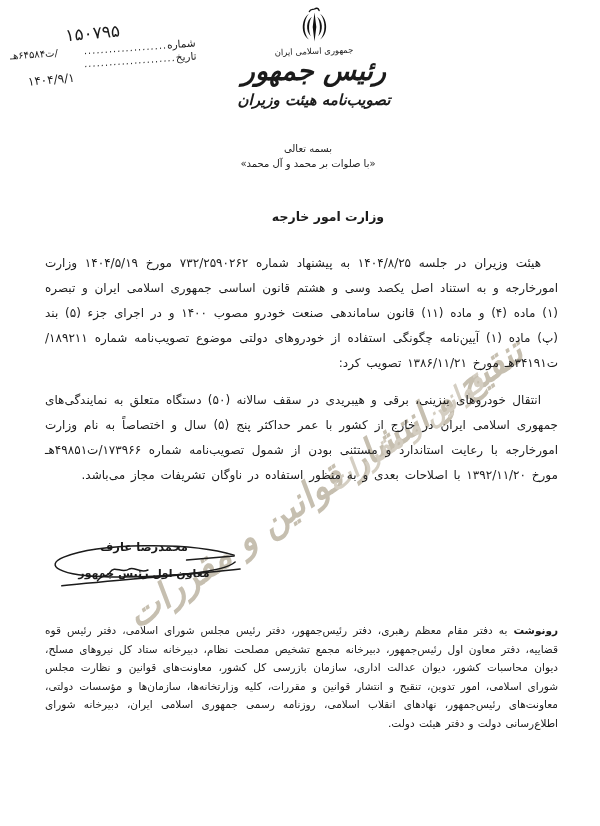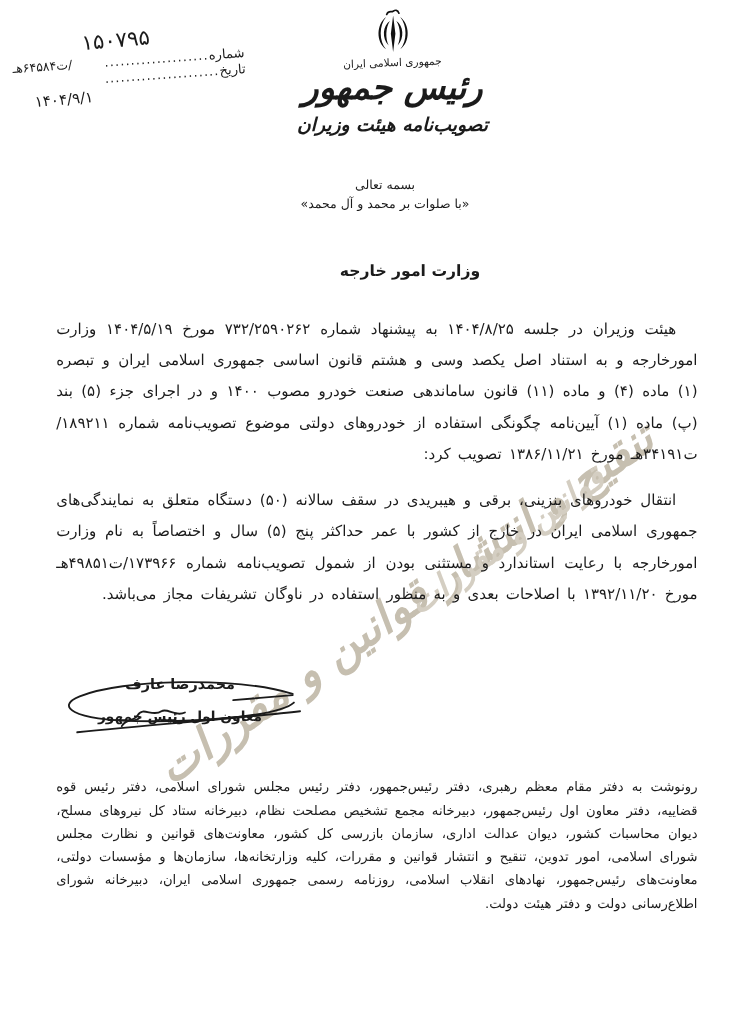--- a/index.html
+++ b/index.html
@@ -57,21 +57,21 @@
   .sig-name  { font-weight:bold; font-size:11.5px; position:relative; z-index:2; }
   .sig-title { font-weight:bold; font-size:11px; margin-top:13px;
                position:relative; z-index:2; }
   .sig-scribble { position:absolute; left:-6px; top:-8px; width:208px; height:72px;
                   z-index:3; }
 
   
   .cc { position:absolute; top:621px; right:42px; left:45px;
         direction:rtl; text-align:justify;
         font-size:10.5px; line-height:18.5px; word-spacing:1px; }
-  .cc .lead { font-weight:normal; }
+  .cc .lead { font-weight:bold; }
   .refnum { direction:rtl; text-align:right; padding-right:55px;
             font-size:10.5px; }
 
   
   .watermark { position:absolute; inset:0; pointer-events:none; overflow:hidden; }
   .wm-line { position:absolute; white-space:nowrap;
              font-family:"DejaVu Serif", serif; font-style:italic; font-weight:bold;
              color:#c6bfb0; }
   .wm-1 { left:130px; top:598px; font-size:36px;
           transform:rotate(-35deg); transform-origin:0 50%; }

